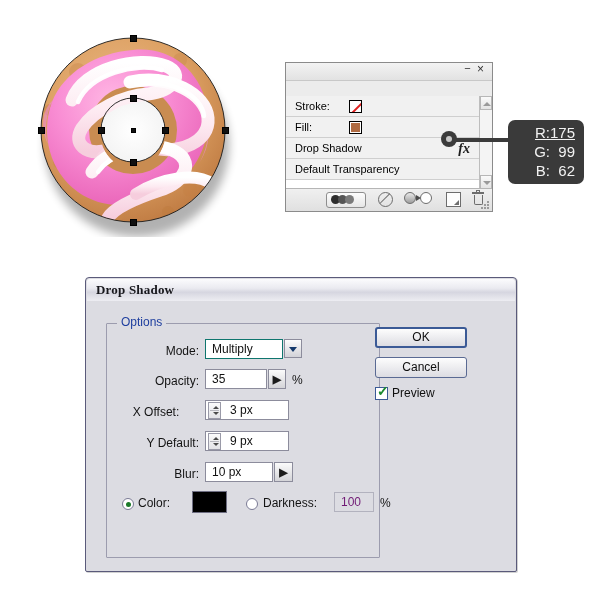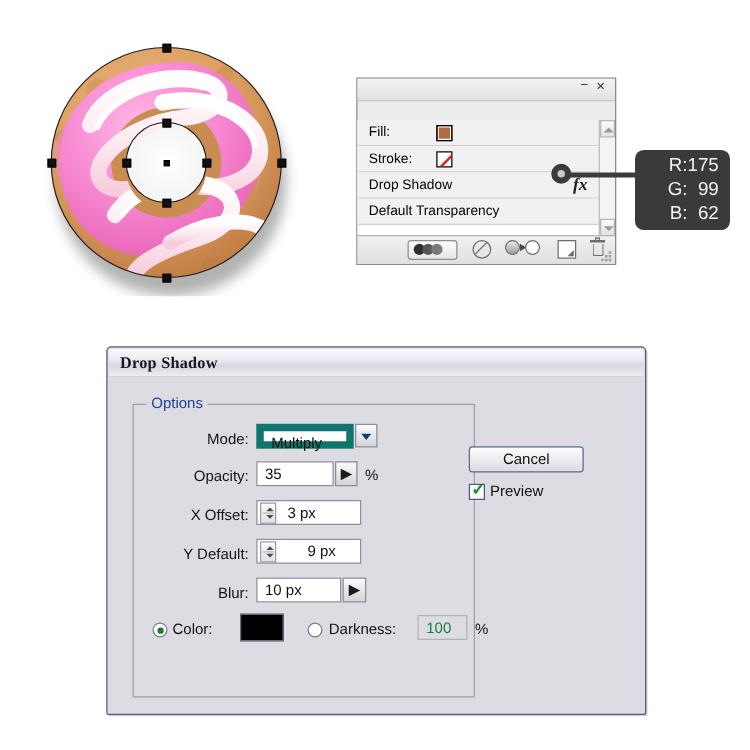--- a/index.html
+++ b/index.html
@@ -115,21 +115,21 @@
   
   #rgb-callout{
     position:absolute;left:508px;top:120px;width:76px;height:64px;
     background:#3a3a3a;border-radius:7px;
     color:#f2f2f2;font-family:"Liberation Sans", sans-serif;
   }
   #rgb-callout .rline{
     position:absolute;left:0;right:9px;height:19px;line-height:19px;
     font-size:15px;text-align:right;letter-spacing:0px;white-space:pre;
   }
-  #rgb-callout .r1{top:3px;}
+  #rgb-callout .r1{top:3px;text-decoration:underline;}
   #rgb-callout .r2{top:22px;}
   #rgb-callout .r3{top:41px;}
   #callout-line{position:absolute;left:455px;top:137.5px;width:56px;height:4px;background:#3b3b3b;}
   #callout-dot{position:absolute;left:441px;top:131px;width:16px;height:16px;border-radius:50%;background:#3b3b3b;}
   #callout-dot::after{content:"";position:absolute;left:5px;top:5px;width:6px;height:6px;border-radius:50%;background:#c9c9c9;}
 
   
   #drop-shadow-dialog{
     position:absolute;left:85px;top:277px;width:432px;height:295px;
     background:#dcdce2;
@@ -158,21 +158,21 @@
     position:absolute;left:30px;top:14px;background:#dcdce2;padding:0 4px;
     font-size:12px;color:#1f3f9f;
   }
 
   .field-label{position:absolute;font-size:12px;color:#131313;text-align:right;}
   .tbox{
     position:absolute;background:#fff;border:1px solid #8c8c9c;
     box-sizing:border-box;font-size:12px;color:#101010;
   }
   .tbox .val{position:absolute;left:6px;top:2px;}
-  .tbox.focus{border:6px solid #0f766e;}
+  .tbox.focus{border:1px solid #0f766e;}
 
   .arrowbtn{
     position:absolute;background:linear-gradient(#fbfbfb,#d4d4d8);
     border:1px solid #8c8c9c;box-sizing:border-box;
   }
   .arrowbtn .gl{position:absolute;left:0;right:0;top:0;bottom:0;line-height:inherit;text-align:center;font-size:11px;font-weight:bold;color:#1b1b1b;}
 
   .spinner{
     position:absolute;width:13px;height:17px;
     background:linear-gradient(#fbfbfb,#e2e2e6);border:1px solid #9a9aa8;box-sizing:border-box;
@@ -307,27 +307,27 @@
   <div id="ap-topbar">
     <div id="ap-min">−</div>
     <div id="ap-close">×</div>
   </div>
 
 
   <div id="ap-list">
 
 
     <div class="ap-row">
+      <span class="lbl">Stroke:</span>
+      <span class="swatch stroke-sw"></span>
+    </div>
+
+    <div class="ap-row">
       <span class="lbl">Fill:</span>
       <span class="swatch fill-sw"></span>
-    </div>
-
-    <div class="ap-row">
-      <span class="lbl">Stroke:</span>
-      <span class="swatch stroke-sw"></span>
     </div>
 
     <div class="ap-row">
       <span class="lbl">Drop Shadow</span>
       <span class="fxicon">fx</span>
     </div>
 
     <div class="ap-row">
       <span class="lbl">Default Transparency</span>
     </div>
@@ -398,33 +398,33 @@
 
     <div class="field-label" style="left:30px;top:73px;width:82px;">Opacity:</div>
     <div class="tbox" style="left:118px;top:68px;width:62px;height:20px;">
       <span class="val">35</span>
     </div>
     <div class="arrowbtn" style="left:181px;top:68px;width:18px;height:20px;line-height:18px;">
       <span class="gl">▶</span>
     </div>
     <div class="pct" style="left:205px;top:72px;">%</div>
 
-    <div class="field-label" style="left:26px;top:104px;width:86px;">X Offset:</div>
+    <div class="field-label" style="left:26px;top:104px;width:86px;text-align:center;">X Offset:</div>
     <div class="tbox" style="left:118px;top:99px;width:84px;height:20px;">
       <span class="val" style="left:24px;">3 px</span>
     </div>
     <div class="spinner" style="left:121px;top:100.5px;">
       <span class="sa up"></span>
         <span class="mid"></span>
         <span class="sa dn"></span>
     </div>
 
     <div class="field-label" style="left:26px;top:135px;width:86px;">Y Default:</div>
     <div class="tbox" style="left:118px;top:130px;width:84px;height:20px;">
-      <span class="val" style="left:24px;margin-left:16px;">9 px</span>
+      <span class="val" style="left:24px;">9 px</span>
     </div>
     <div class="spinner" style="left:121px;top:131.5px;">
       <span class="sa up"></span>
         <span class="mid"></span>
         <span class="sa dn"></span>
     </div>
 
     <div class="field-label" style="left:46px;top:166px;width:66px;">Blur:</div>
     <div class="tbox" style="left:118px;top:161px;width:68px;height:20px;">
       <span class="val">10 px</span>
@@ -433,24 +433,25 @@
       <span class="gl">▶</span>
     </div>
 
     <div class="radio on" style="left:35px;top:197px;"></div>
     <div class="field-label" style="left:51px;top:195px;">Color:</div>
     <div style="position:absolute;left:105px;top:190px;width:35px;height:22px;background:#000;border:1px solid #6e6e82;box-sizing:border-box;"></div>
 
     <div class="radio" style="left:159px;top:197px;"></div>
     <div class="field-label" style="left:176px;top:195px;">Darkness:</div>
     <div class="tbox" style="left:247px;top:191px;width:40px;height:20px;border-color:#b2b2be;background:#dcdce2;">
-      <span class="val" style="color:#15803d;">100</span>
+      <span class="val" style="color:#701a75;">100</span>
     </div>
     <div class="pct" style="left:293px;top:195px;">%</div>
 
+    <div class="btn default" style="left:288px;top:26px;">OK</div>
     <div class="btn" style="left:288px;top:56px;">Cancel</div>
 
     <div style="position:absolute;left:288px;top:86px;width:13px;height:13px;background:#fff;border:1px solid #3b5a96;box-sizing:border-box;">
       <span style="position:absolute;left:1px;top:-4px;font-size:14px;line-height:14px;color:#1c8a2e;font-weight:bold;">✓</span>
     </div>
     <div style="position:absolute;left:305px;top:85px;font-size:12px;color:#101010;">Preview</div>
 
   </div>
 </div>
 

